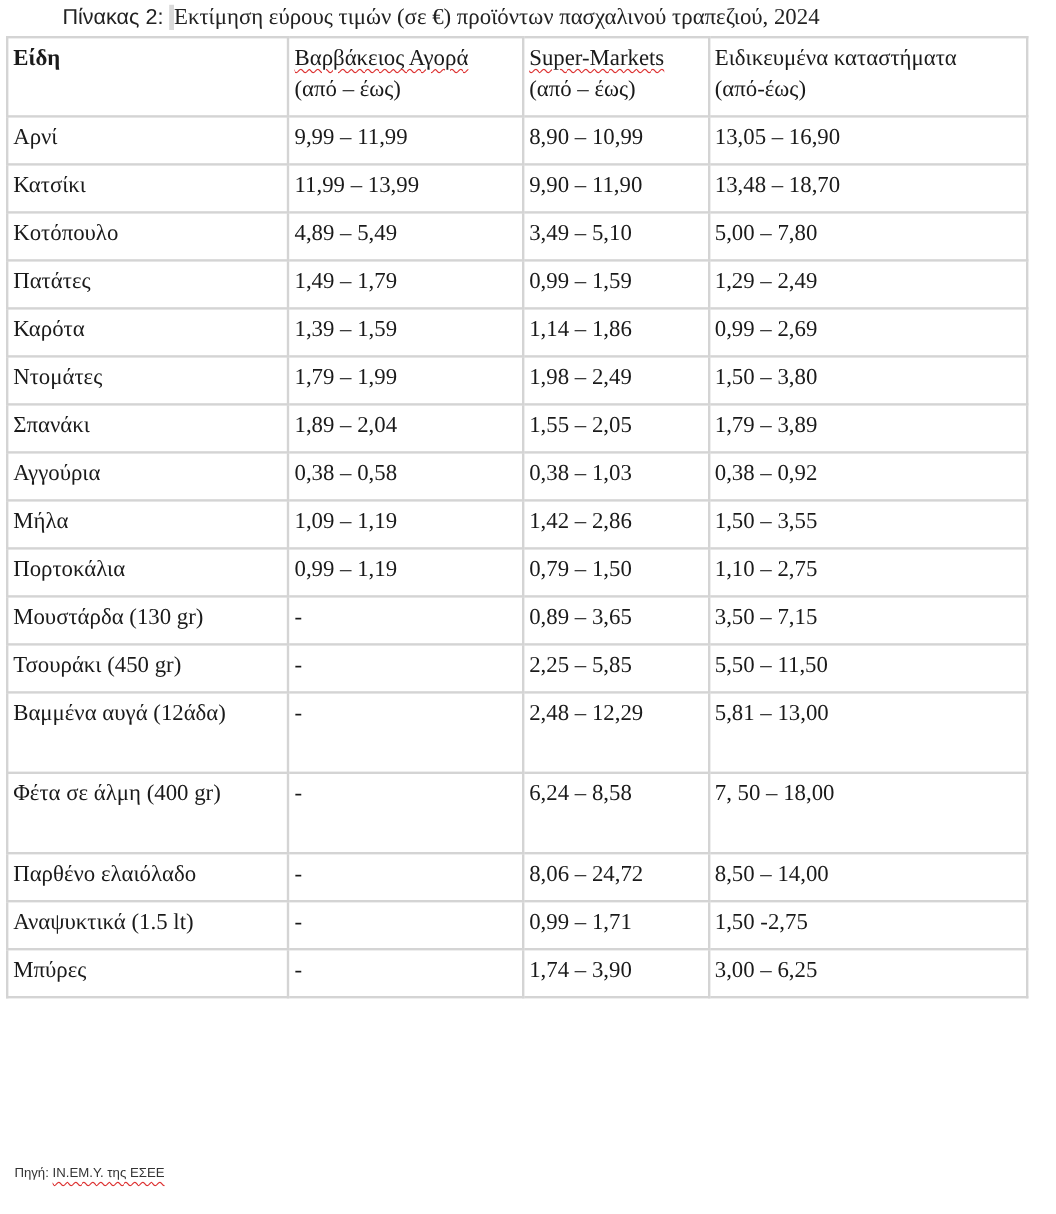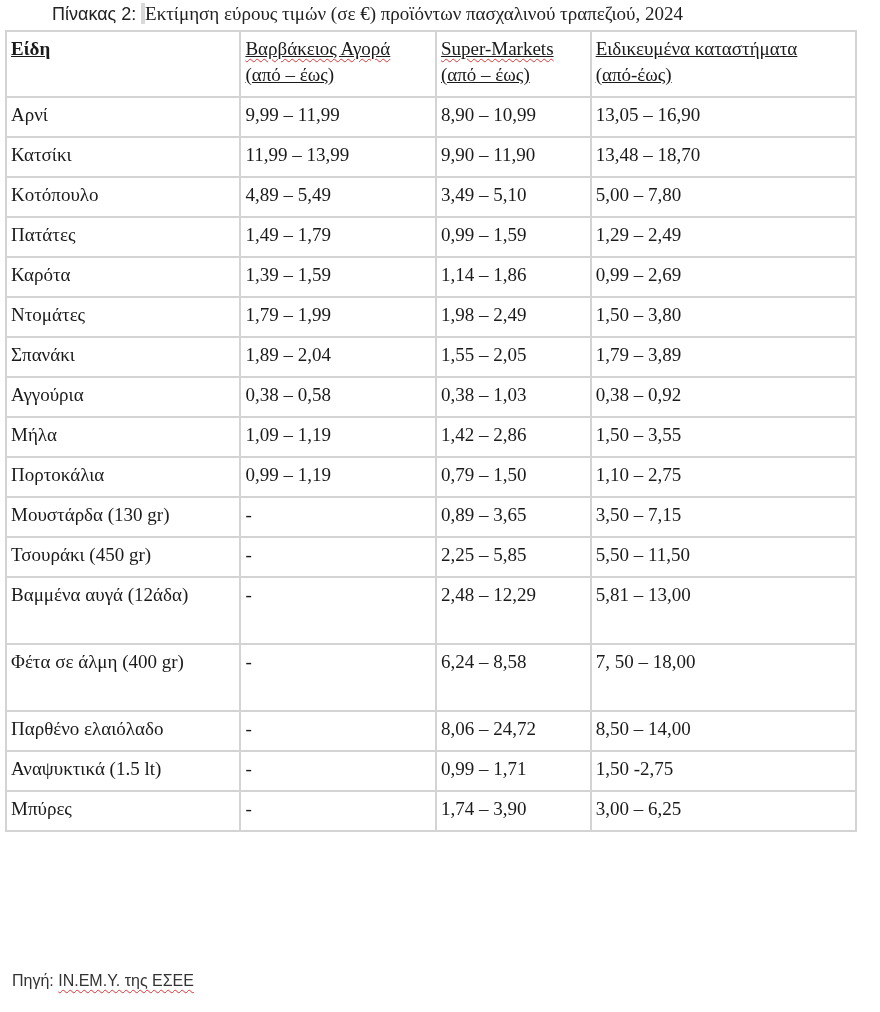--- a/index.html
+++ b/index.html
@@ -28,33 +28,33 @@
     vertical-align: top;
     text-align: left;
     font-weight: normal;
     line-height: 26px;
   }
   table.prices th { border-left-color:#d4d4d4; }
   col.c1 { width: 235px; }
   col.c2 { width: 196px; }
   col.c3 { width: 155px; }
   col.c4 { width: 266px; }
-  tr.hdr th { height: 60px; padding-top: 4px; text-decoration: underline; }
+  tr.hdr th { height: 60px; padding-top: 4px; }
   tr.hdr th.first { font-weight: bold; }
   tr.row td { height: 30px; padding-top: 4px; padding-bottom: 4px; }
   tr.row.tall td { height: 57px; }
   .spell {
     text-decoration: underline wavy #d33;
     text-decoration-thickness: 1px;
     text-underline-offset: 3px;
   }
   .source {
     position: absolute; left: 12px; top: 972px;
     font-family: "Liberation Sans", sans-serif;
-    font-size: 16px; color: #333;
+    font-size: 11px; color: #333;
   }
 </style>
 </head>
 <body>
 
 <div class="title">
   <span class="lead">Πίνακας 2:</span>
   <span class="rest">Εκτίμηση εύρους τιμών (σε €) προϊόντων πασχαλινού τραπεζιού, 2024</span>
 </div>
 

